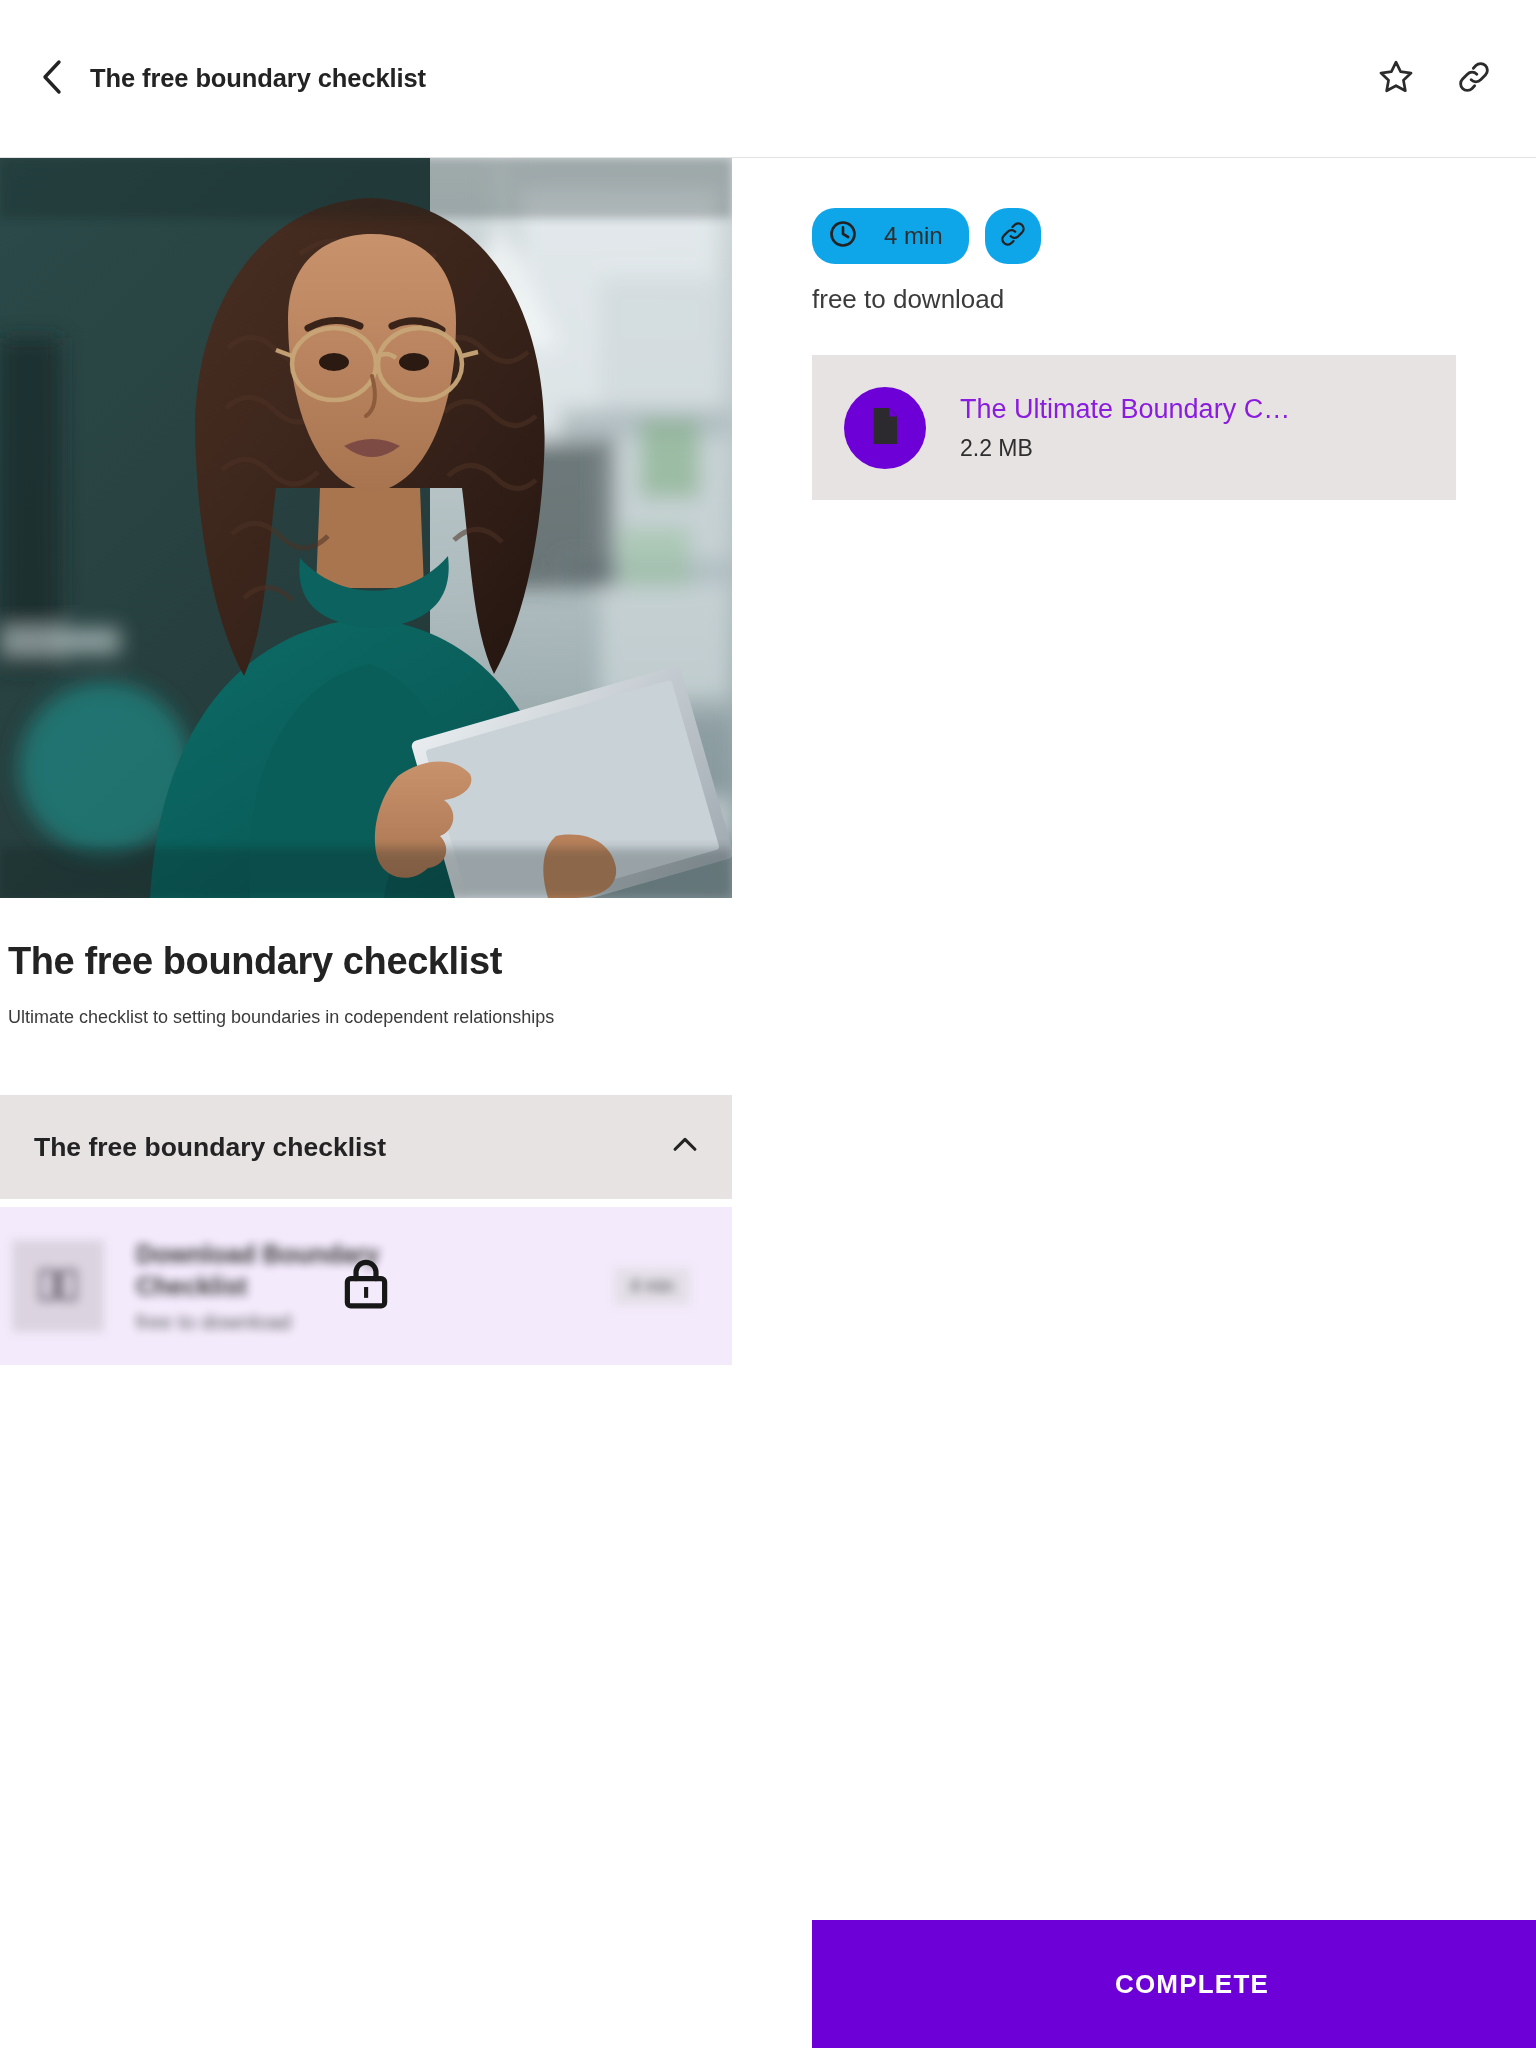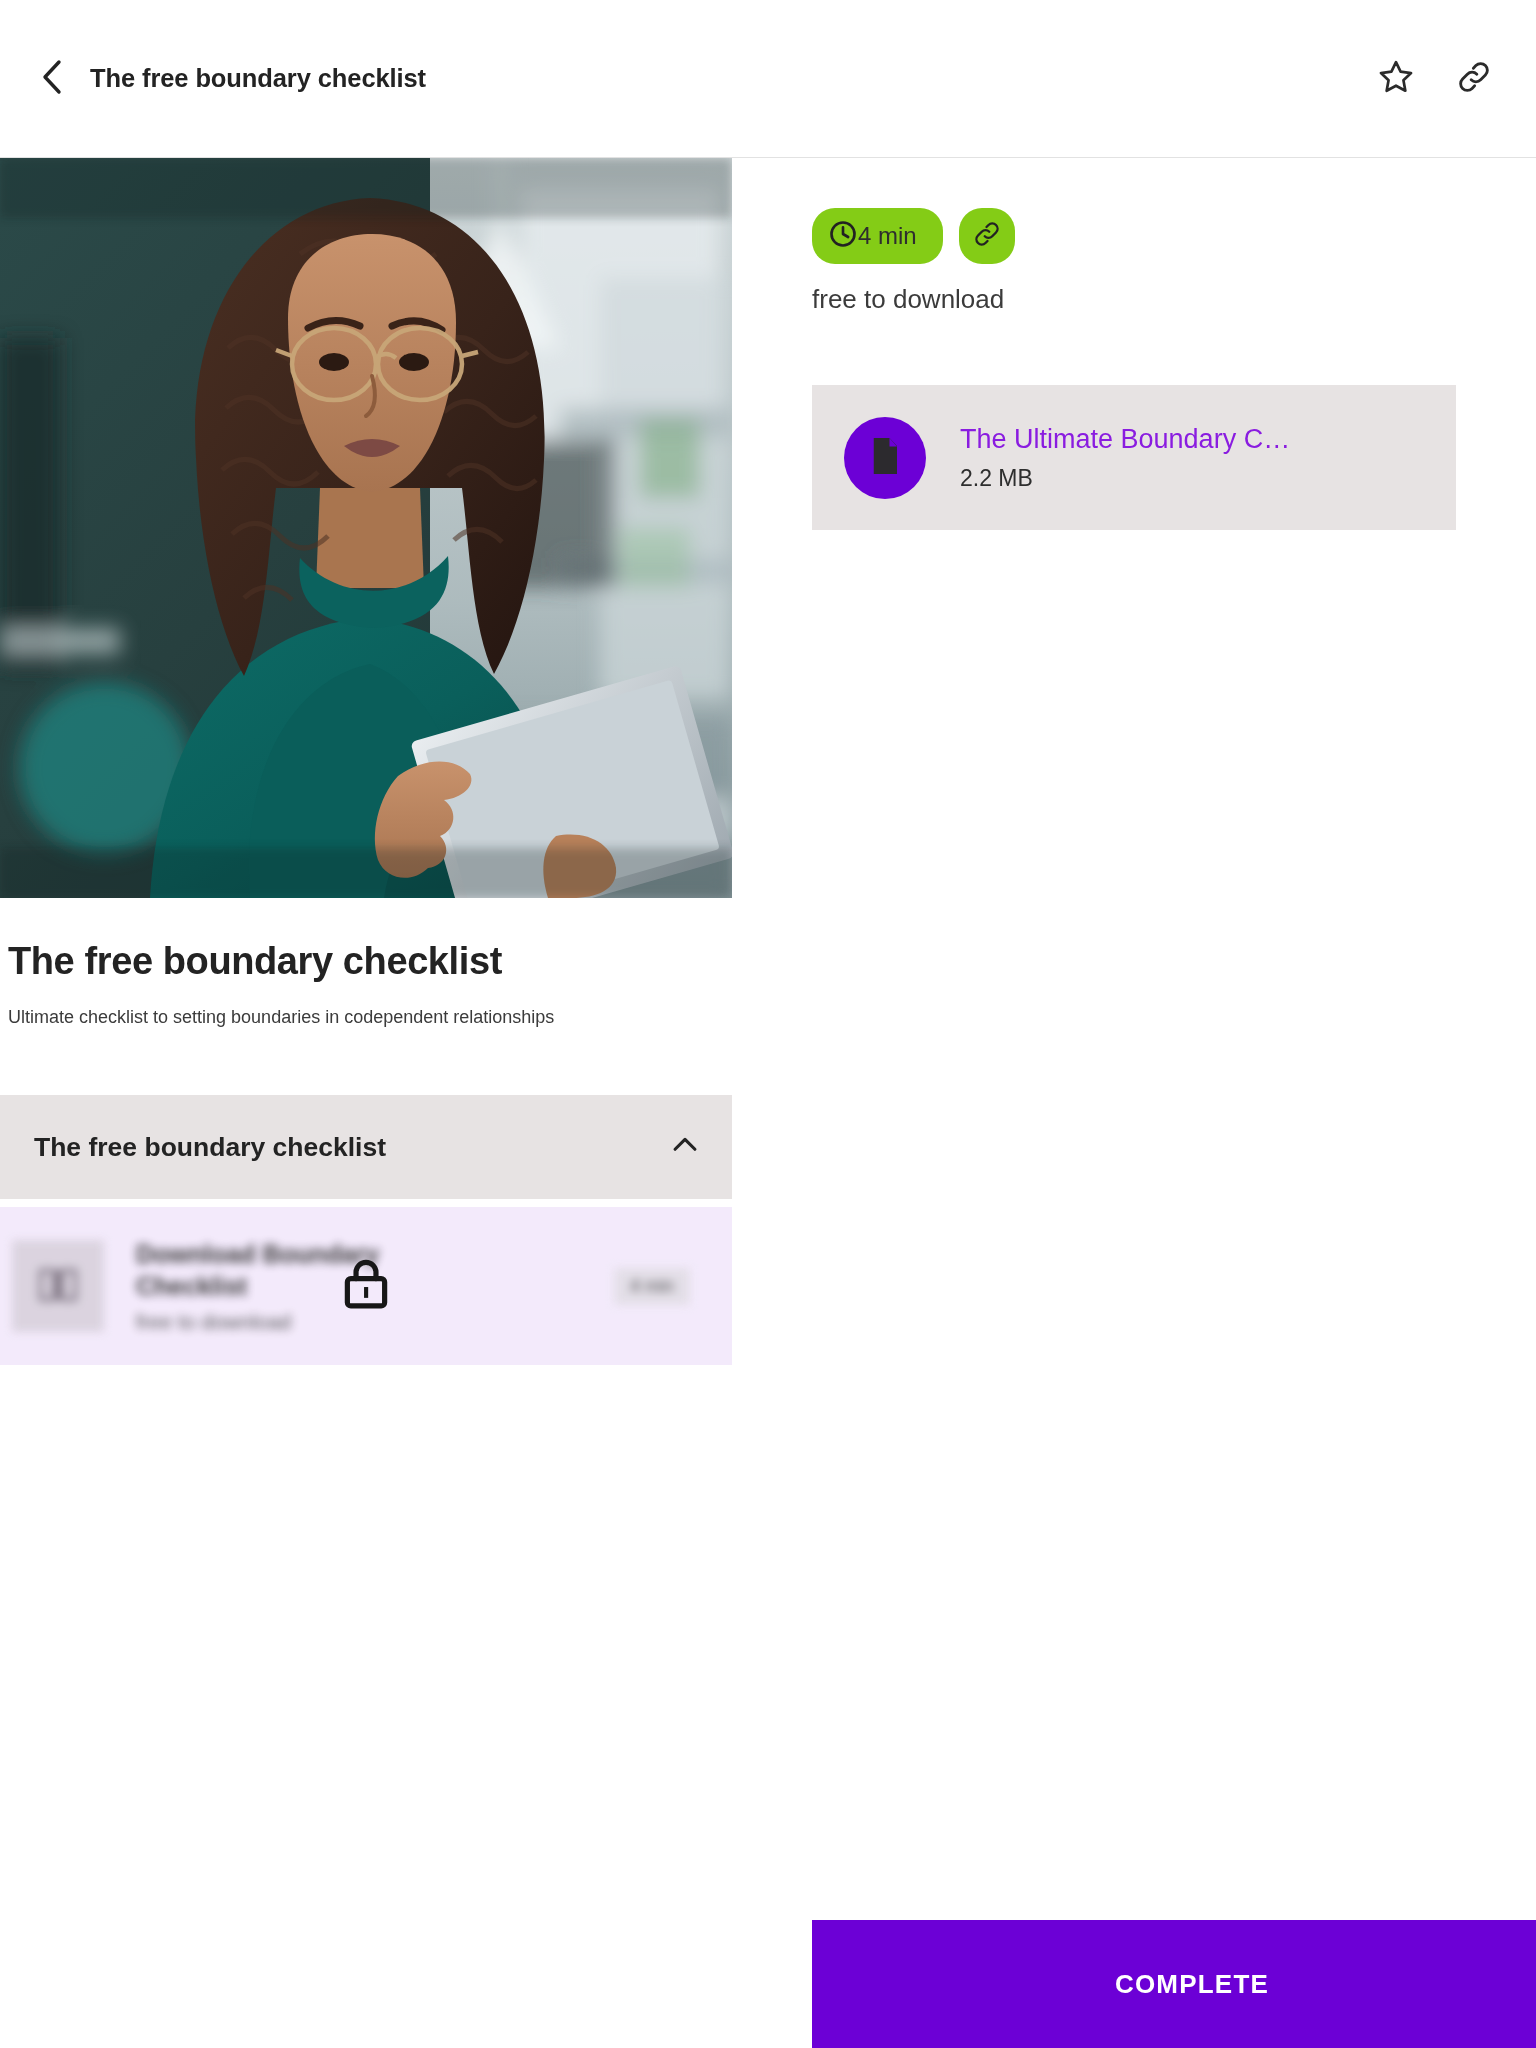--- a/index.html
+++ b/index.html
@@ -204,26 +204,26 @@
     width: 644px;
   }
 
   .chip-row {
     display: flex;
     align-items: center;
     gap: 16px;
     margin-top: 50px;
   }
   .chip {
-    background: #84cc16;
+    background: #0ea5e9;
     height: 56px;
     display: flex;
     align-items: center;
     padding: 0 16px;
-    gap: 0;
+    gap: 26px;
     border-radius: 23px;
   }
   .chip-duration { padding-right: 26px; }
   .chip-label {
     font-size: 24px;
     color: #2e2e2e;
   }
   .chip-square {
     width: 56px;
     justify-content: center;
@@ -240,21 +240,21 @@
     letter-spacing: -0.5px;
     max-width: 530px;
   }
   .content-sub {
     margin-top: 20px;
     font-size: 26px;
     color: #3b3b3b;
   }
 
   .file-card {
-    margin-top: 70px;
+    margin-top: 40px;
     width: 644px;
     height: 145px;
     background: #e7e3e3;
     display: flex;
     align-items: center;
     padding: 0 32px;
     gap: 34px;
     cursor: pointer;
   }
   .file-badge {

